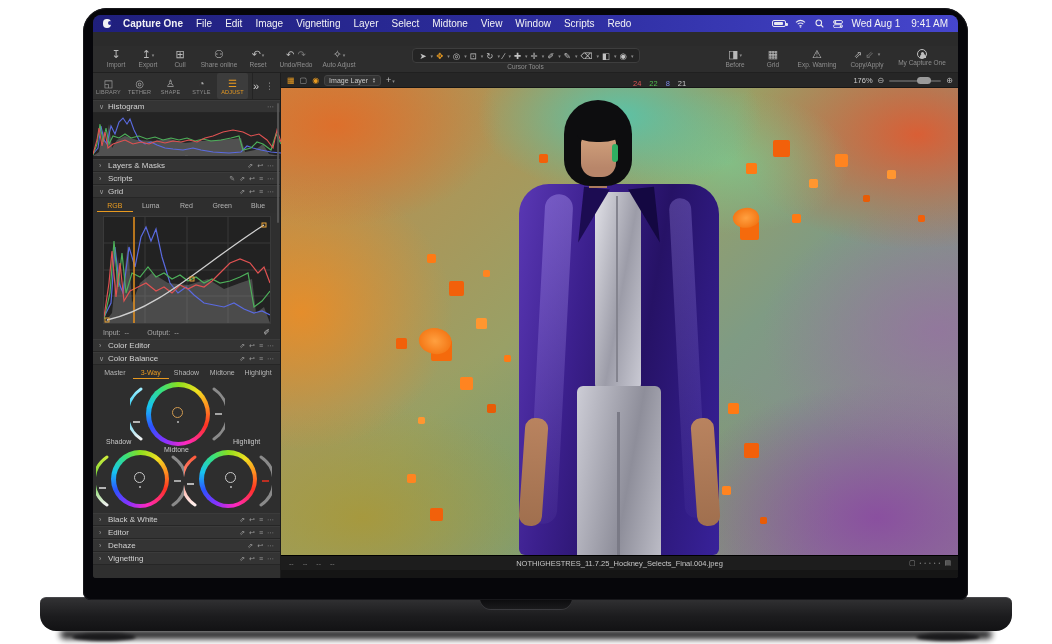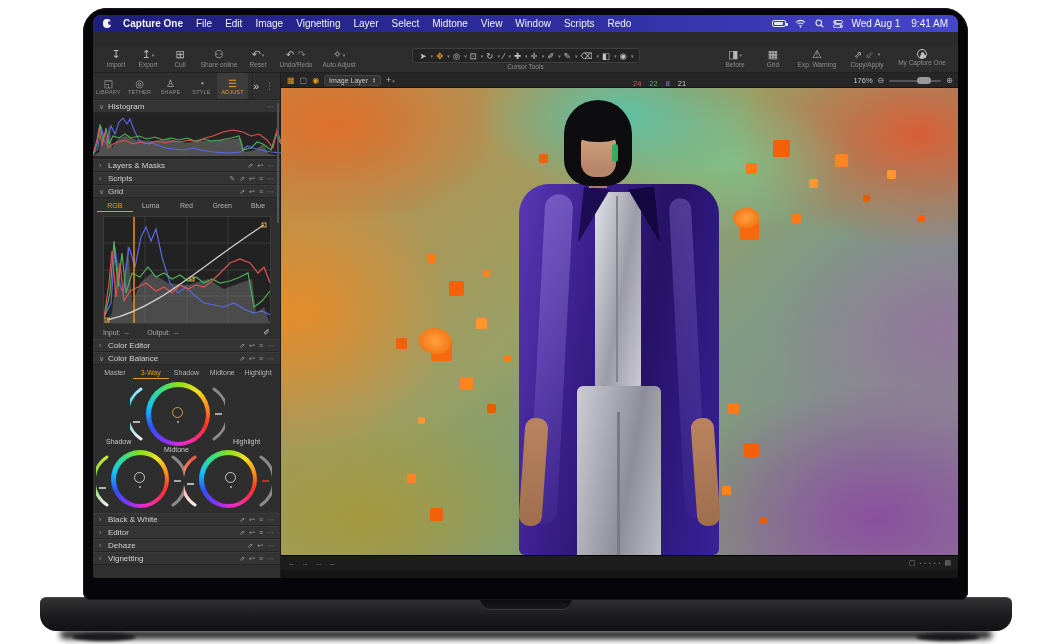--- a/index.html
+++ b/index.html
@@ -626,20 +626,21 @@
             <div class="streak"></div>
           </div>
 
           <div class="vbottom">
             <span class="vb-marks">
               <span>--</span>
               <span>--</span>
               <span>--</span>
               <span>--</span>
             </span>
+            <span class="vb-file">NOTHIGHESTRES_11.7.25_Hockney_Selects_Final.004.jpeg</span>
             <span class="vb-right">
               <span>▢</span>
               <span class="vb-dots">
                   <span>•</span>
                   <span>•</span>
                   <span>•</span>
                   <span>•</span>
                   <span>•</span>
                 </span>
               <span>▤</span>

